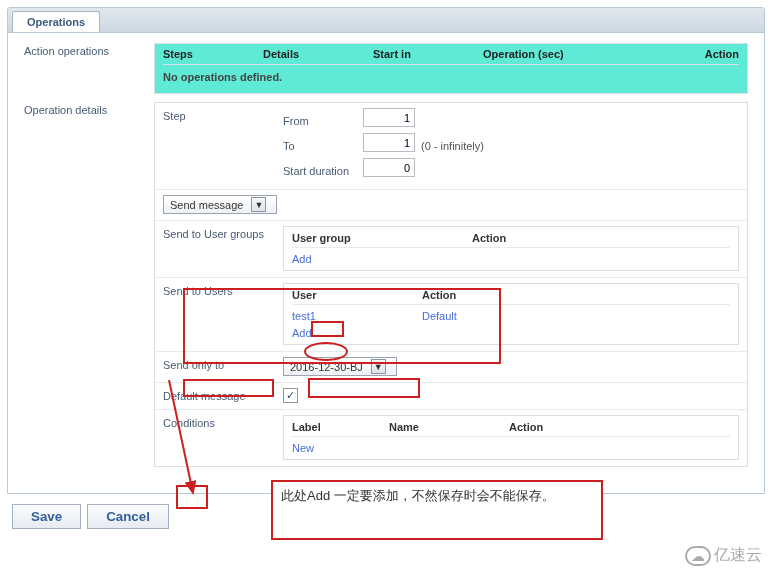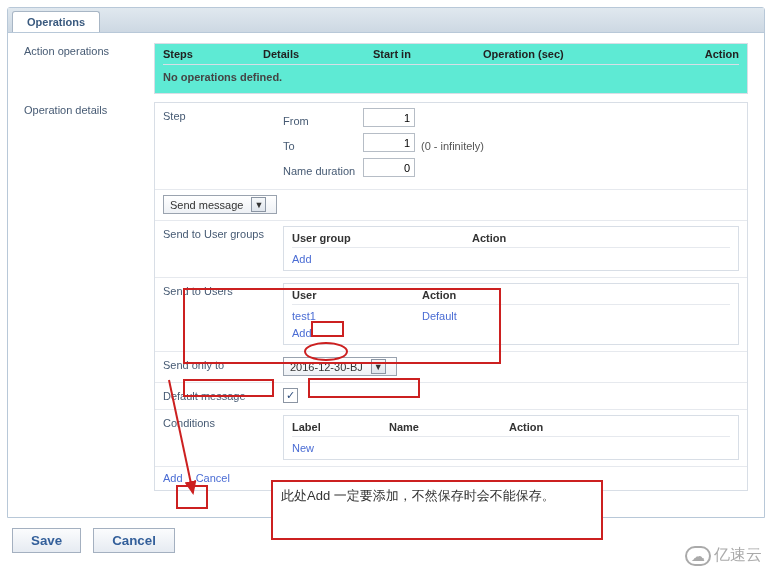--- a/index.html
+++ b/index.html
@@ -113,21 +113,21 @@
       width: 15px; height: 15px; border: 1px solid #8b95a3; background: #fff;
       display: inline-flex; justify-content: center; align-items: center;
       color: #2a4a7a; font-size: 11px;
     }
     .cond-head { display: flex; border-bottom: 1px solid #e6e9ee; padding-bottom: 3px; }
     .cond-head div { font-weight: bold; }
     .ch-label { width: 97px; }
     .ch-name { width: 120px; }
     .ch-action { flex: 1; }
     .bottom-buttons {
-      margin: 10px 12px; display: flex; gap: 12px;
+      margin: 10px 12px; display: flex; gap: 6px;
     }
     .btn {
       background: linear-gradient(#fbfcfd,#e6ebf2);
       border: 1px solid #a4b0c0;
       color: #335f9a;
       font-weight: bold;
       padding: 4px 18px;
       cursor: pointer;
     }
     
@@ -190,21 +190,21 @@
             <div class="subrow">
               <span class="sublabel">From</span>
               <input type="text" class="num" value="1" style="">
             </div>
             <div class="subrow">
               <span class="sublabel">To</span>
               <input type="text" class="num" value="1" style="">
               <span class="hint">(0 - infinitely)</span>
             </div>
             <div class="subrow">
-              <span class="sublabel">Name duration</span>
+              <span class="sublabel">Start duration</span>
               <input type="text" class="num" value="0" style="">
             </div>
           </div>
         </div>
 
         <div class="detail-row br-bottom">
           <div class="detail-val">
             <div class="select-box">
               <span>Send message</span>
               <span class="select-arrow">▼</span>
@@ -272,27 +272,20 @@
                 <div class="ch-name">Name</div>
                 <div class="ch-action">Action</div>
               </div>
               <div style="padding-top:5px;">
                 <span class="ulink">New</span>
               </div>
             </div>
           </div>
         </div>
 
-        <div class="detail-row" style="border-top:1px solid #e6e9ee;">
-          <div class="detail-key"></div>
-          <div class="detail-val" style="margin-left:-120px;">
-            <span class="ulink">Add</span>
-            <span style="margin-left:10px;" class="ulink">Cancel</span>
-          </div>
-        </div>
 
       </div>
     </div>
 
   </div>
 </div>
 
 <div class="bottom-buttons">
   <button class="btn">Save</button>
   <button class="btn">Cancel</button>

